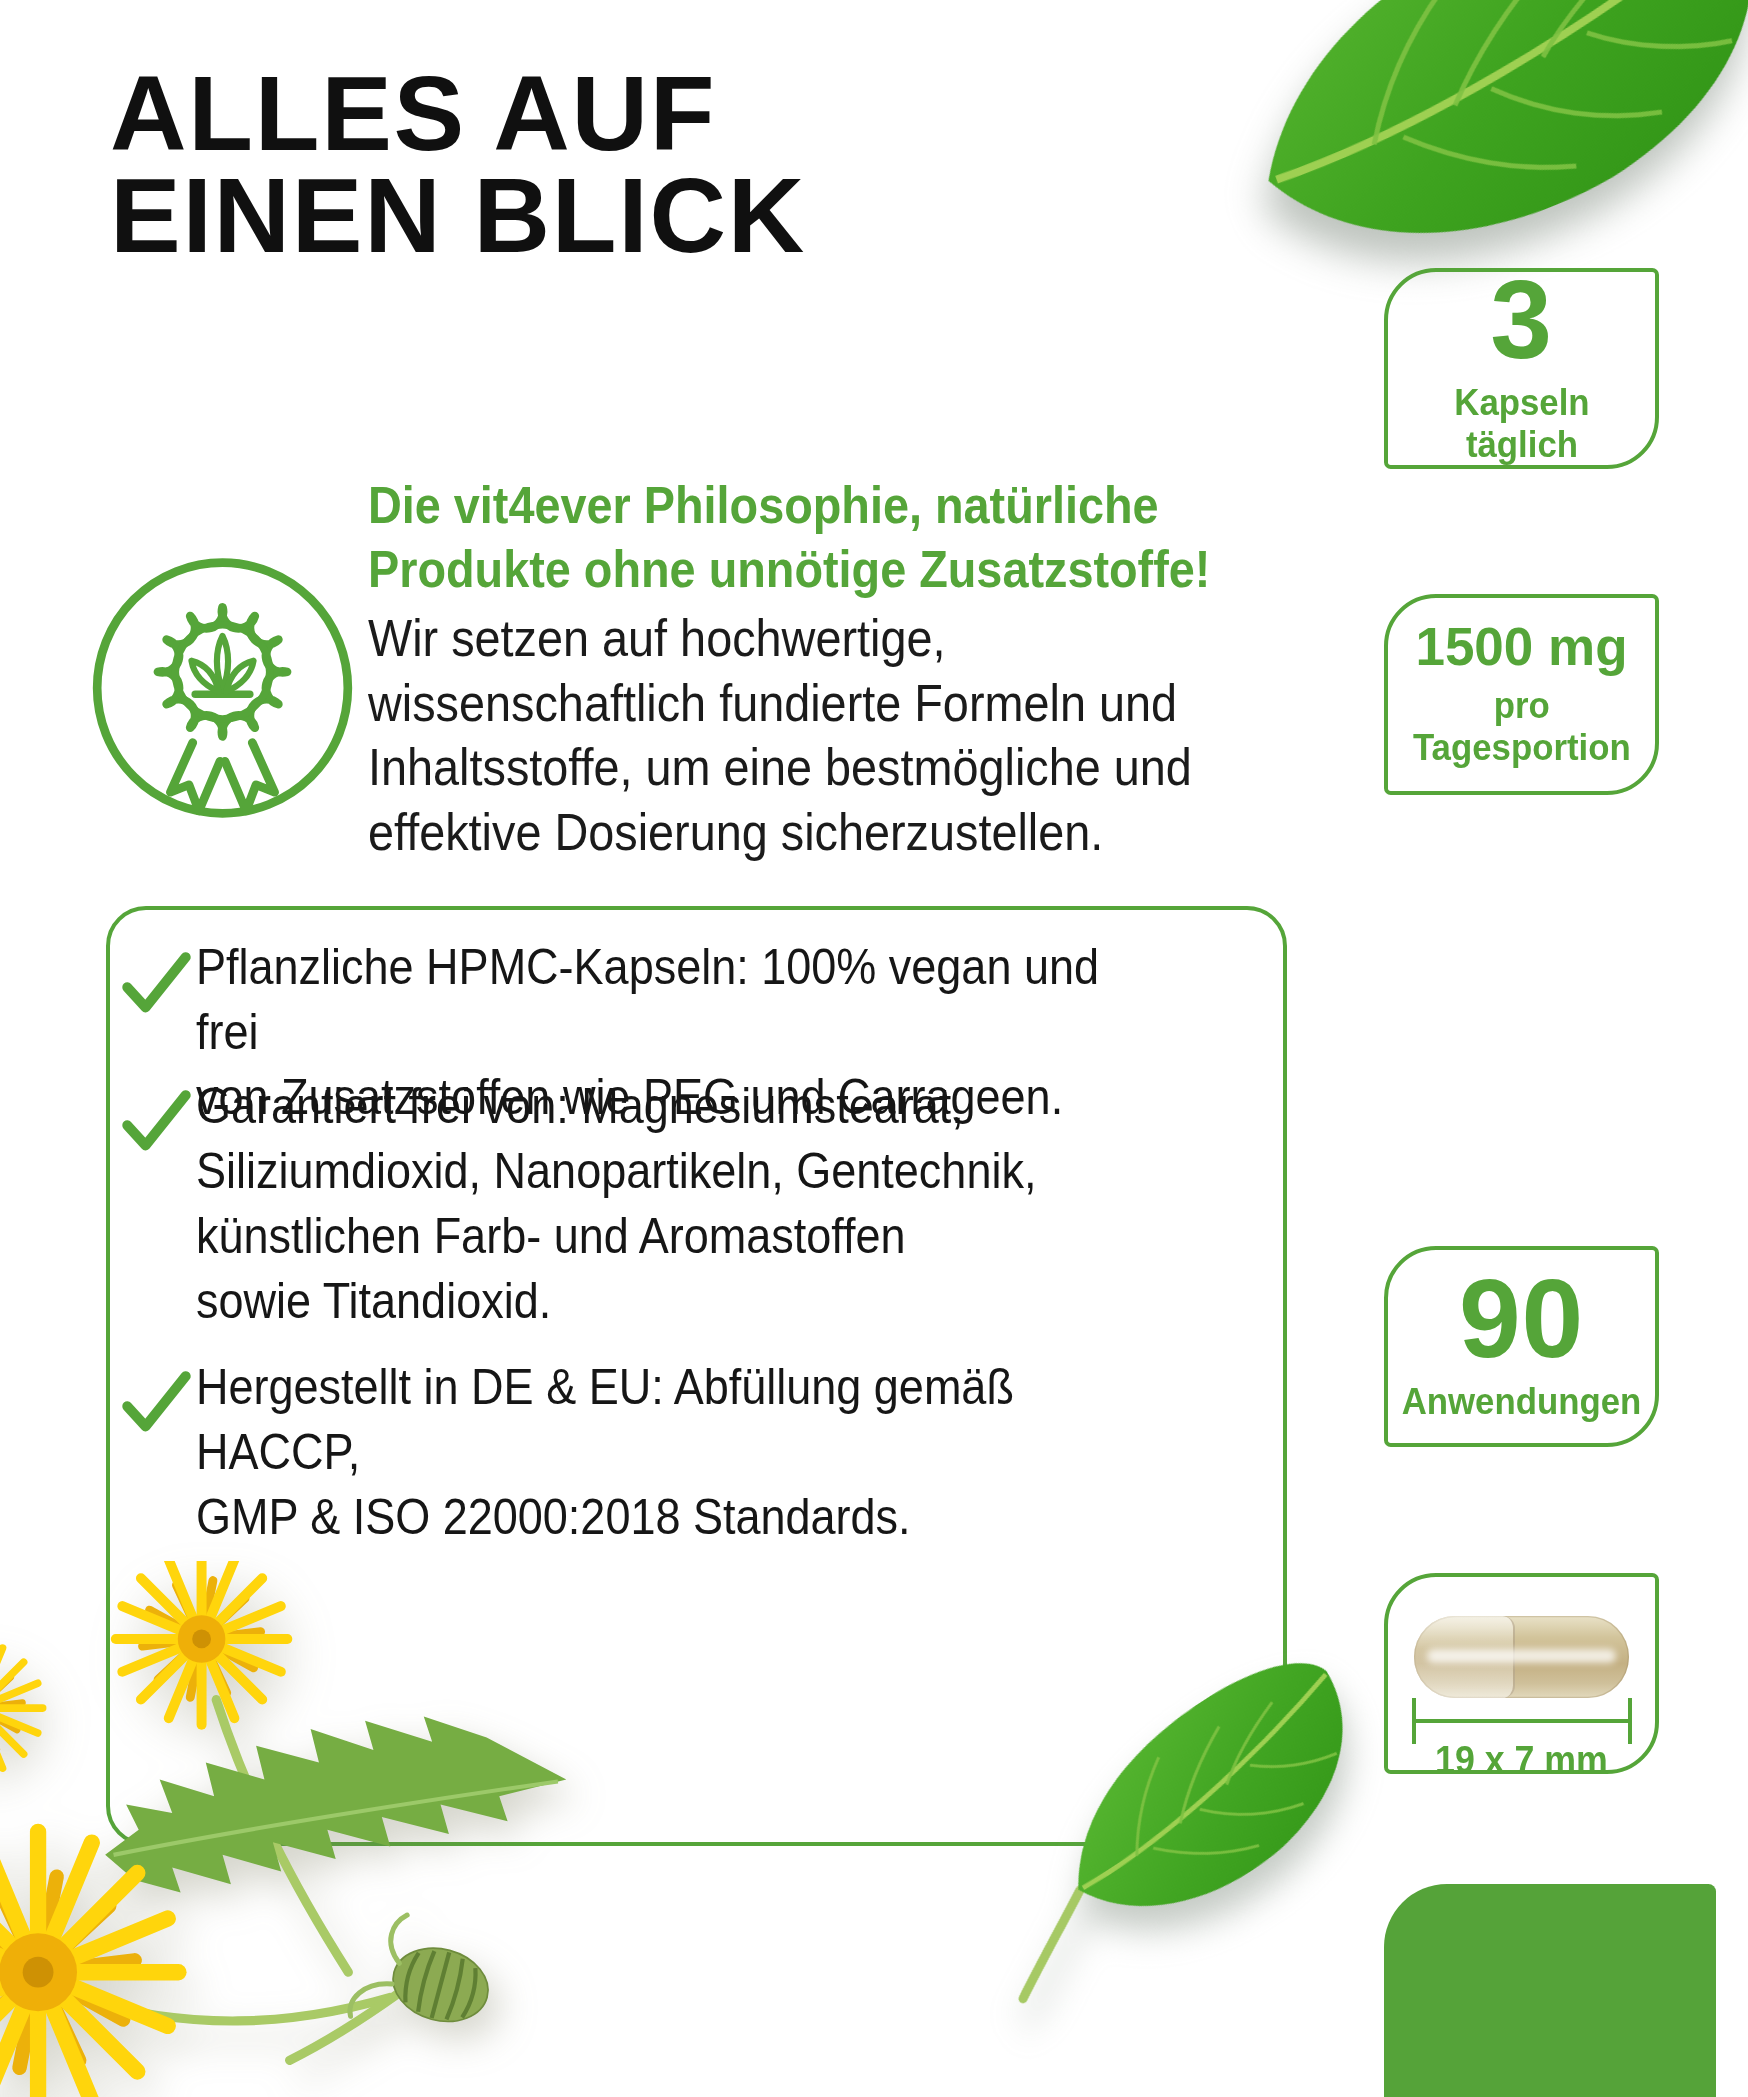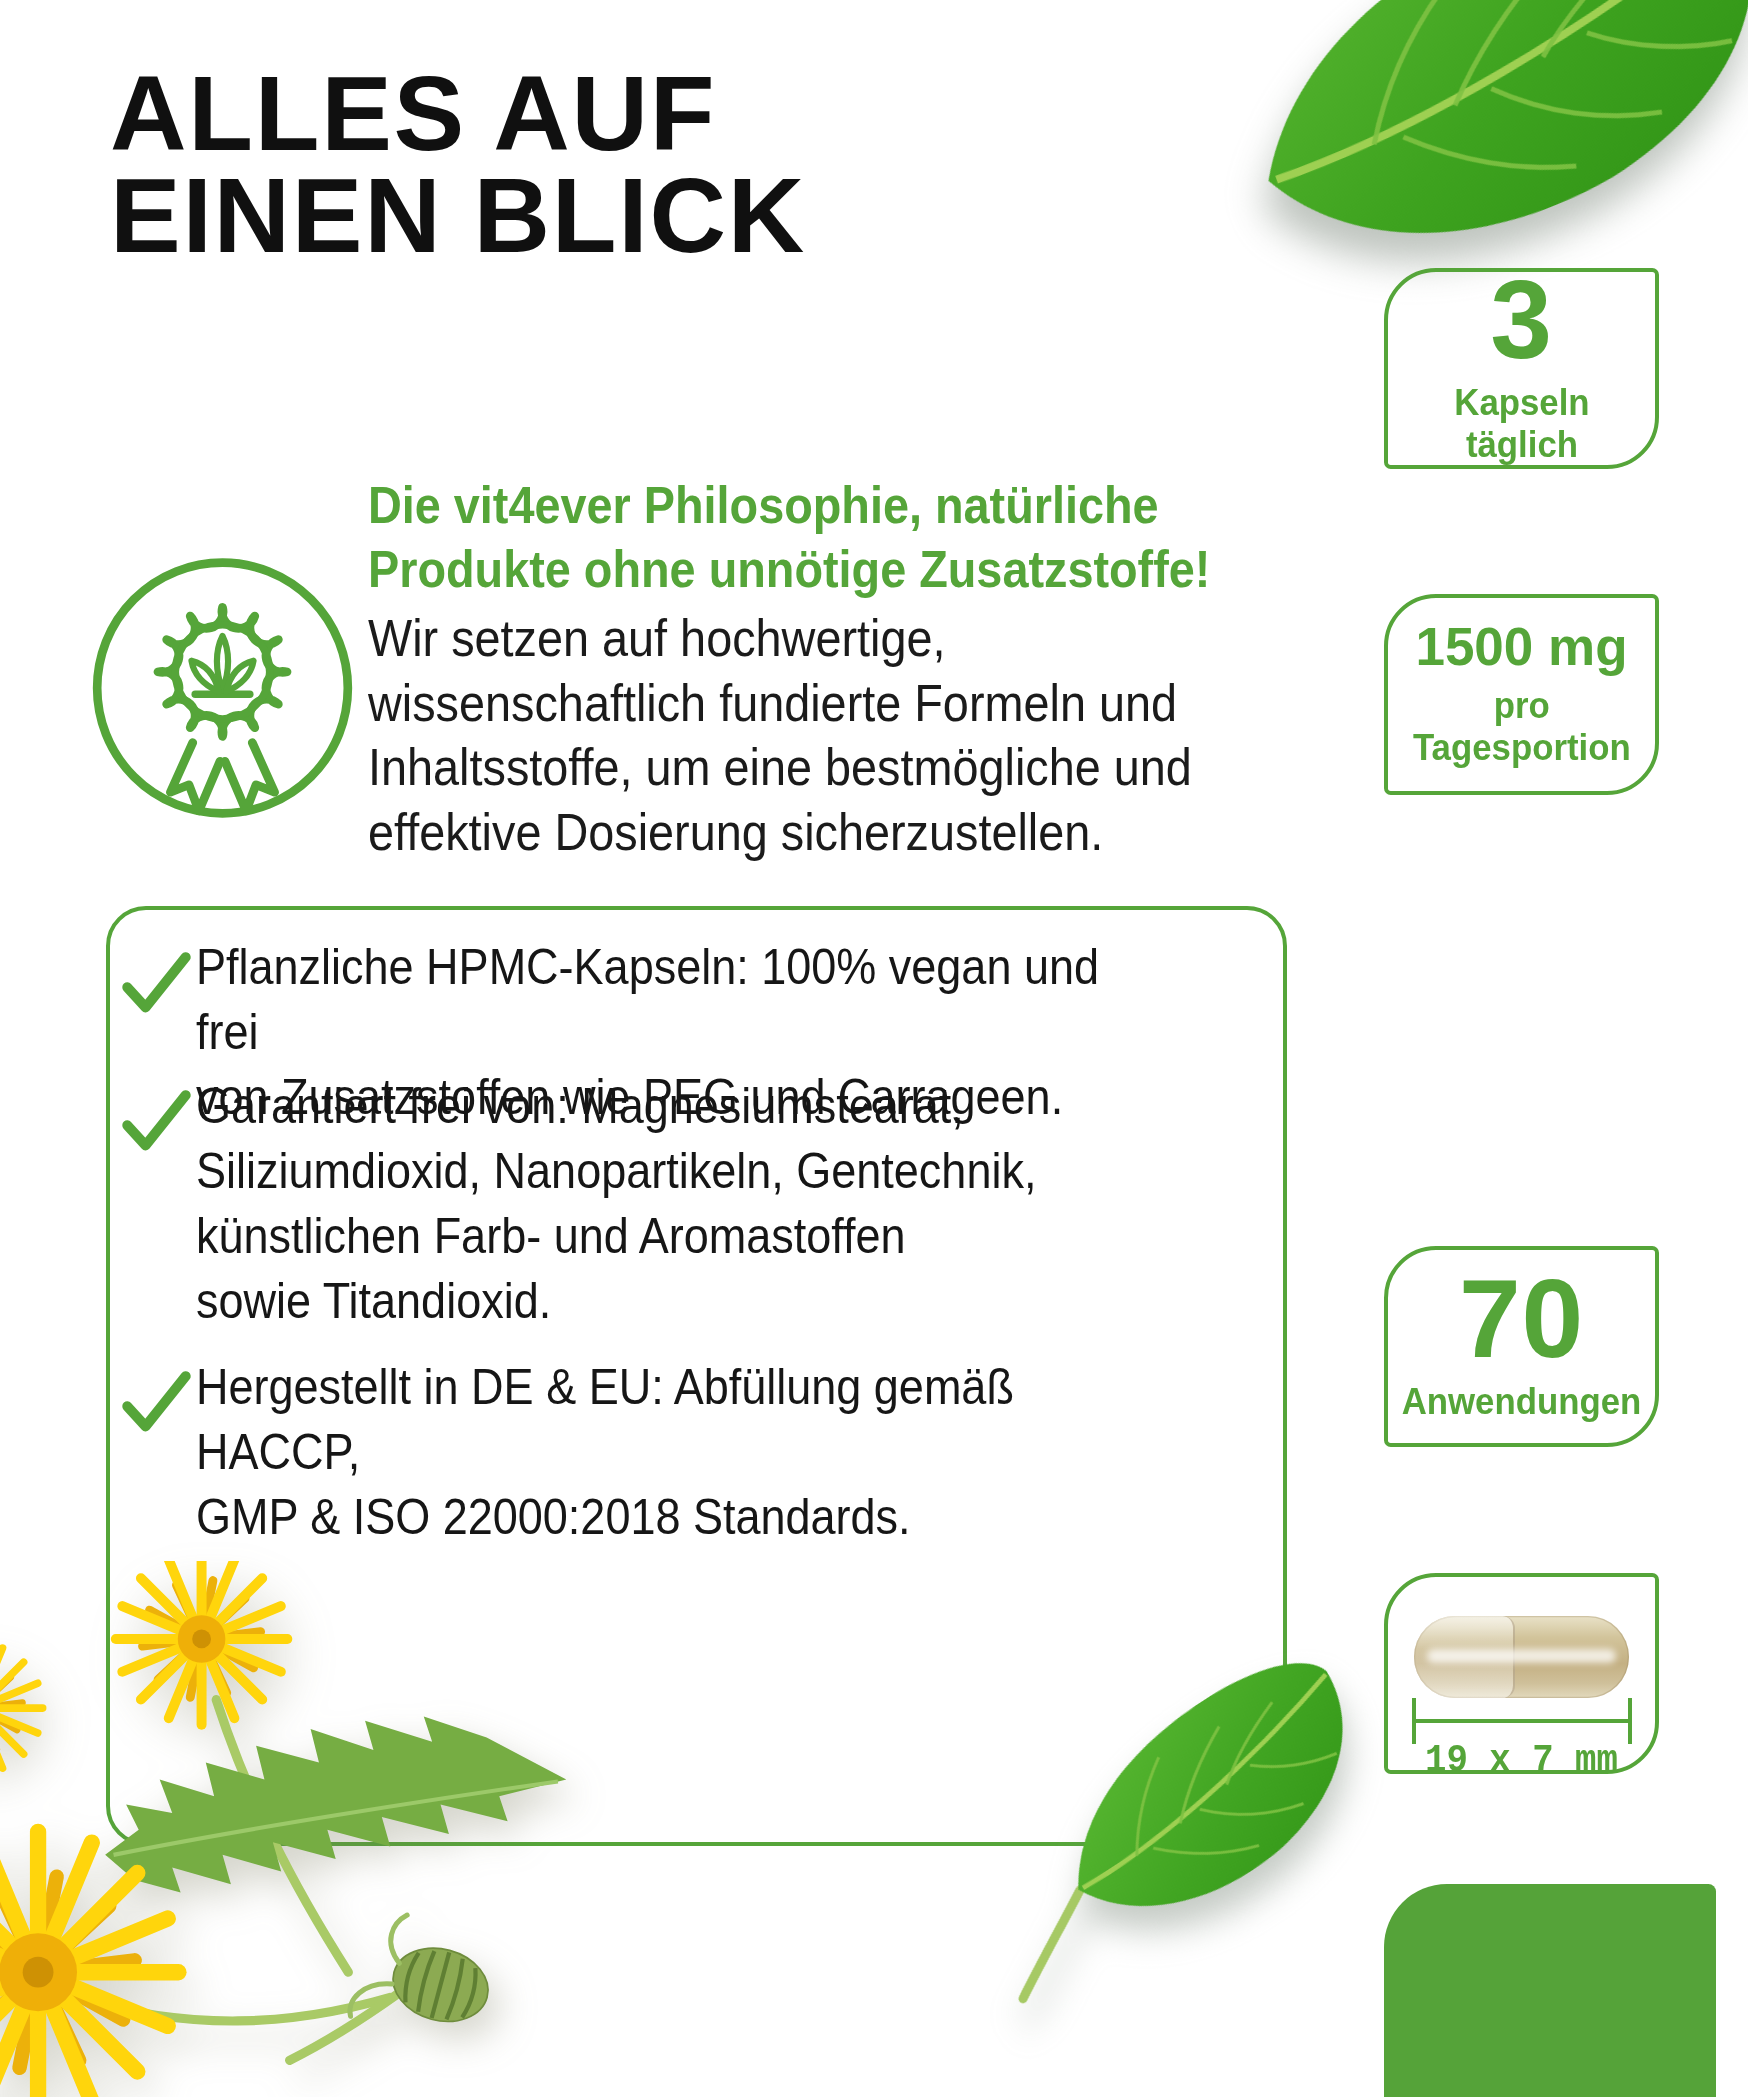--- a/index.html
+++ b/index.html
@@ -53,21 +53,21 @@
     border-radius:52px 6.7px 52px 6.7px;
     display:flex;flex-direction:column;align-items:center;justify-content:center;
     text-align:center;color:var(--green);
   }
   .card .big{font-weight:800;font-size:111px;line-height:.9;letter-spacing:0.8px;}
   .card .big-m{font-weight:800;font-size:53px;line-height:1;white-space:nowrap;}
   .card .lbl{font-weight:700;font-size:37px;line-height:1.14;margin-top:11.7px;}
   #card-bio .lbl{font-size:40px;margin-top:0;}
 
   
-  #card-capsule{justify-content:flex-start;font-family:Liberation Mono, monospace;}
+  #card-capsule{justify-content:flex-start;}
   .capsule{
     position:absolute;left:26px;top:39px;width:215px;height:82px;
     border-radius:50px;
     background:linear-gradient(180deg,#e9e2c8 0%,#d2c49b 26%,#c4b083 58%,#cfc09a 82%,#e2d9bd 100%);
     box-shadow:inset 0 0 0 1.3px rgba(160,140,100,.35);
   }
   .capsule .cap{
     position:absolute;left:0;top:0;width:47%;height:100%;
     border-radius:50px 15px 15px 50px;
     background:linear-gradient(180deg,rgba(255,255,255,.55),rgba(255,255,255,.18) 40%,rgba(255,255,255,.45));
@@ -188,21 +188,21 @@
   </div>
 
   <div class="card" style="top:594px">
     <div class="big-m">1500 mg</div>
     <div class="lbl pre cond-c">pro
 Tagesportion</div>
   </div>
 
 
   <div class="card" style="top:1246px">
-    <div class="big">70</div>
+    <div class="big">90</div>
     <div class="lbl pre cond-c">Anwendungen</div>
   </div>
 
   <div class="card" id="card-capsule" style="top:1573px">
     <div class="capsule">
       <div class="cap"></div>
       <div class="gloss"></div>
     </div>
     <div class="tick l"></div>
     <div class="tick r"></div>

